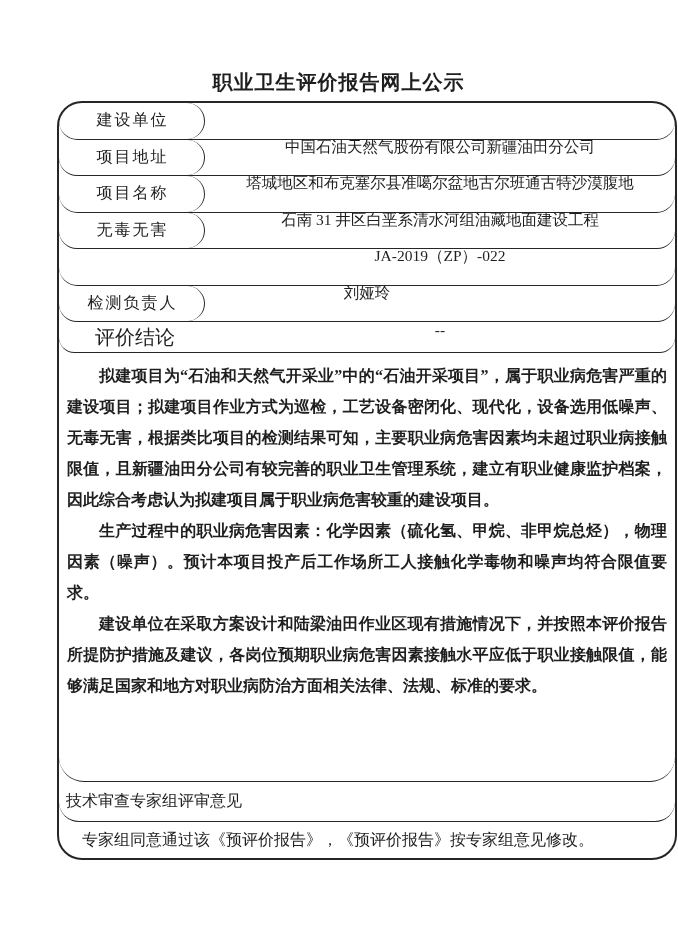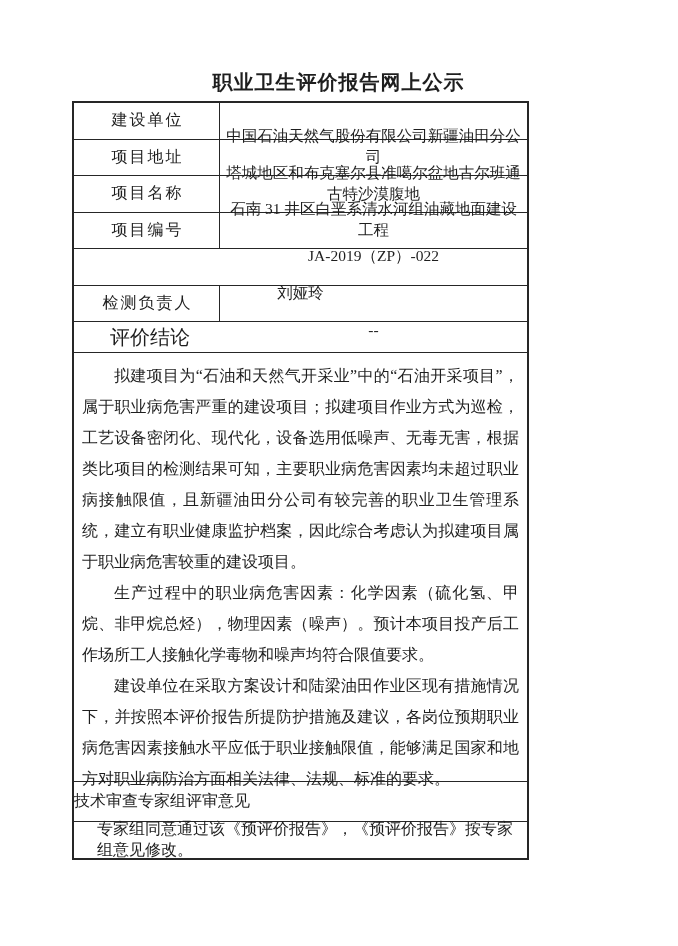--- a/index.html
+++ b/index.html
@@ -1,15 +1,15 @@
 <!DOCTYPE html>
 <html><head>
 <meta charset="utf-8">
 <style>
-  * { margin: 0; padding: 0; box-sizing: border-box; }
+  * { margin: 0; padding: 0; box-sizing: border-box; border-radius: 25px; }
   html, body {
     width: 678px;
     height: 946px;
     background: #ffffff;
     font-family: "Liberation Serif", "DejaVu Serif", serif;
     color: #1e1e1e;
     overflow: hidden;
   }
   .page {
     position: relative;
@@ -23,23 +23,23 @@
     top: 69px;
     width: 543px;
     text-align: center;
     font-size: 20px;
     font-weight: bold;
     letter-spacing: 1px;
     white-space: nowrap;
   }
   .report-table {
     position: absolute;
-    left: 72px;
+    left: 57px;
     top: 101px;
-    width: 457px;
+    width: 620px;
     border: 2px solid #262626;
     background: #ffffff;
   }
   .row {
     display: flex;
     border-bottom: 1px solid #262626;
   }
   .row:last-child { border-bottom: none; margin-left: 16px; }
   .info-row { height: 36.5px; }
   .label-cell {
@@ -78,20 +78,21 @@
   }
   .conclusion-cell p {
     text-indent: 32px;
     margin: 0;
   }
   .expert-heading-row {
     height: 40px;
     display: flex;
     align-items: center;
     font-size: 16px;
+    padding-left: 7px;
   }
   .expert-comment-row {
     height: 36px;
     display: flex;
     align-items: center;
     font-size: 16px;
     padding-left: 7px;
   }
 </style>
 </head>
@@ -112,36 +113,36 @@
       <div class="label-cell">项目地址</div>
       <div class="value-cell">塔城地区和布克塞尔县准噶尔盆地古尔班通古特沙漠腹地</div>
     </div>
 
     <div class="row info-row">
       <div class="label-cell">项目名称</div>
       <div class="value-cell">石南 31 井区白垩系清水河组油藏地面建设工程</div>
     </div>
 
     <div class="row info-row">
-      <div class="label-cell">项目编号</div>
+      <div class="label-cell">无毒无害</div>
       <div class="value-cell">JA-2019（ZP）-022</div>
     </div>
 
     <div class="row info-row">
       <div class="value-cell">刘娅玲</div>
     </div>
 
     <div class="row info-row">
       <div class="label-cell">检测负责人</div>
       <div class="value-cell">--</div>
     </div>
 
     <div class="row section-row">评价结论</div>
 
-    <div class="row conclusion-cell" style="display:block;">
+    <div class="row conclusion-cell" style="display:block;font-weight:bold;">
       <p>拟建项目为“石油和天然气开采业”中的“石油开采项目”，属于职业病危害严重的建设项目；拟建项目作业方式为巡检，工艺设备密闭化、现代化，设备选用低噪声、无毒无害，根据类比项目的检测结果可知，主要职业病危害因素均未超过职业病接触限值，且新疆油田分公司有较完善的职业卫生管理系统，建立有职业健康监护档案，因此综合考虑认为拟建项目属于职业病危害较重的建设项目。</p>
       <p>生产过程中的职业病危害因素：化学因素（硫化氢、甲烷、非甲烷总烃），物理因素（噪声）。预计本项目投产后工作场所工人接触化学毒物和噪声均符合限值要求。</p>
       <p>建设单位在采取方案设计和陆梁油田作业区现有措施情况下，并按照本评价报告所提防护措施及建议，各岗位预期职业病危害因素接触水平应低于职业接触限值，能够满足国家和地方对职业病防治方面相关法律、法规、标准的要求。</p>
     </div>
 
     <div class="row expert-heading-row">技术审查专家组评审意见</div>
 
     <div class="row expert-comment-row">专家组同意通过该《预评价报告》，《预评价报告》按专家组意见修改。</div>
 
   </div>

